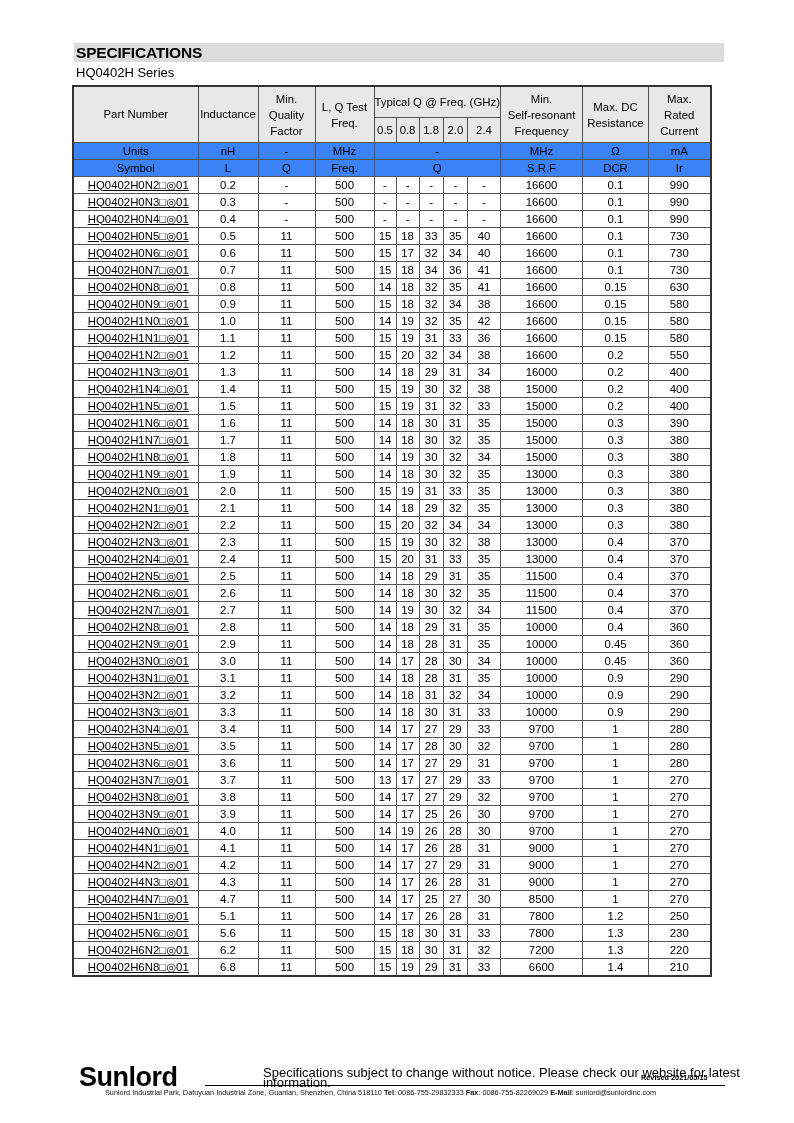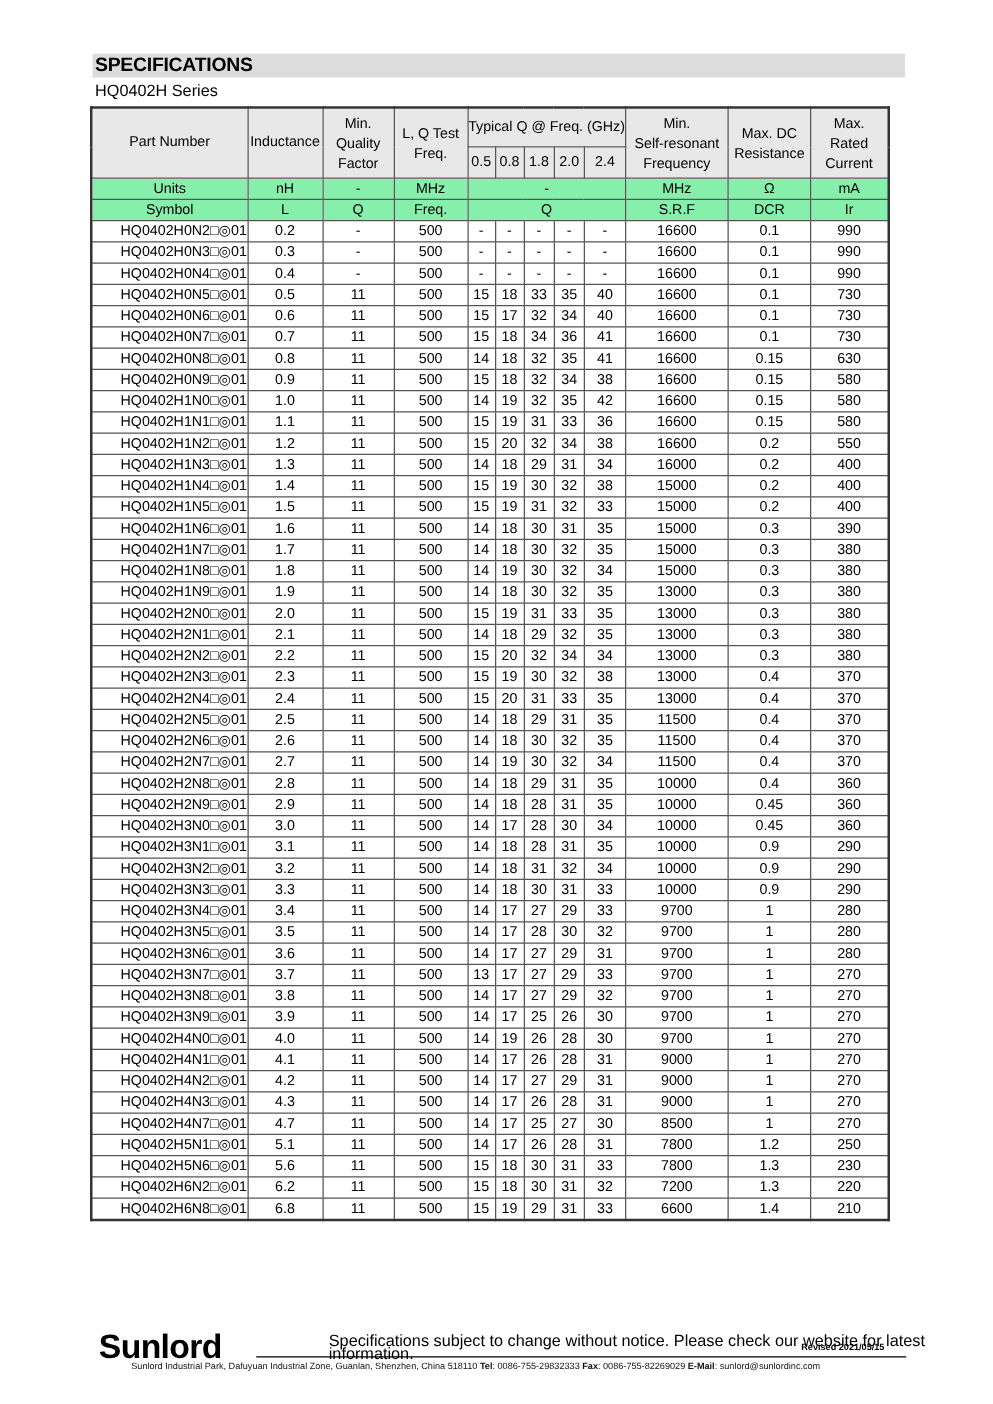--- a/index.html
+++ b/index.html
@@ -4,24 +4,24 @@
 <style>
   html, body { margin: 0; padding: 0; background: #ffffff; }
   body { width: 794px; height: 1123px; position: relative; font-family: "Liberation Sans", sans-serif; color: #000; overflow: hidden; }
   .title-bar { position: absolute; left: 74px; top: 43px; width: 650px; height: 19px; background: #dcdcdc; }
   .title { position: absolute; left: 76px; top: 43px; font-size: 15.5px; font-weight: bold; line-height: 19px; letter-spacing: -0.2px; }
   .series { position: absolute; left: 76px; top: 64px; font-size: 13px; line-height: 17px; }
   table.spec { position: absolute; left: 72px; top: 85px; border-collapse: collapse; border: 2px solid #333; font-size: 11.4px; table-layout: fixed; }
   table.spec td, table.spec th { border: 1px solid #555; text-align: center; padding: 0; height: 16px; line-height: 15px; font-weight: normal; white-space: nowrap; overflow: hidden; }
   table.spec th { background: #e8e8e8; }
   table.spec thead th.tall { line-height: 16px; }
-  table.spec td.pn { text-align: right; padding-left: 5px; }
+  table.spec td.pn { text-align: center; padding-left: 5px; text-decoration: underline; }
   table.spec tr.head1 th { height: 30px; }
   table.spec tr.head2 th { height: 24px; }
-  table.spec tbody tr.units td, table.spec tbody tr.symbol td { background: #86efac; }
+  table.spec tbody tr.units td, table.spec tbody tr.symbol td { background: #3b82f6; }
   .footer-logo { position: absolute; left: 79px; top: 1062px; font-size: 27px; font-weight: bold; color: #1a3ccd; letter-spacing: -0.5px; line-height: 30px; }
   .footer-line { position: absolute; left: 205px; top: 1085px; width: 520px; height: 0; border-top: 1.5px solid #000; }
   .footer-notice { position: absolute; left: 263px; top: 1068px; font-size: 13px; font-weight: normal; line-height: 10px; }
   .footer-revised { position: absolute; left: 641px; top: 1073px; font-size: 7.3px; font-weight: bold; line-height: 10px; }
   .footer-address { position: absolute; left: 105px; top: 1088px; font-size: 7.3px; line-height: 10px; color: #111; }
   .footer-address b { font-weight: bold; }
 </style>
 </head>
 <body>
 

